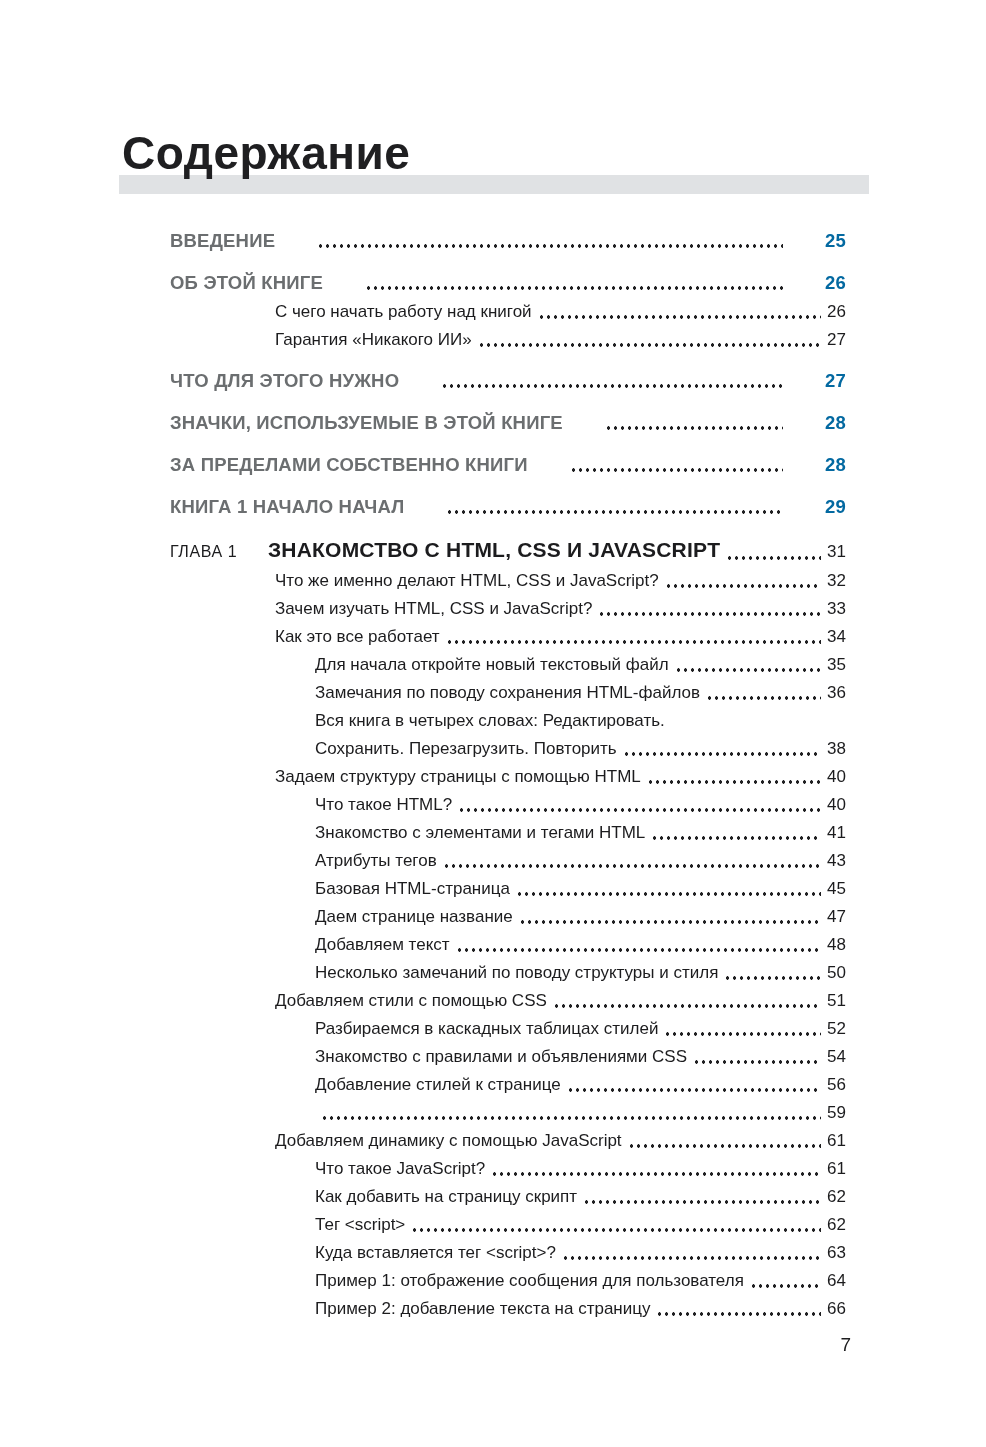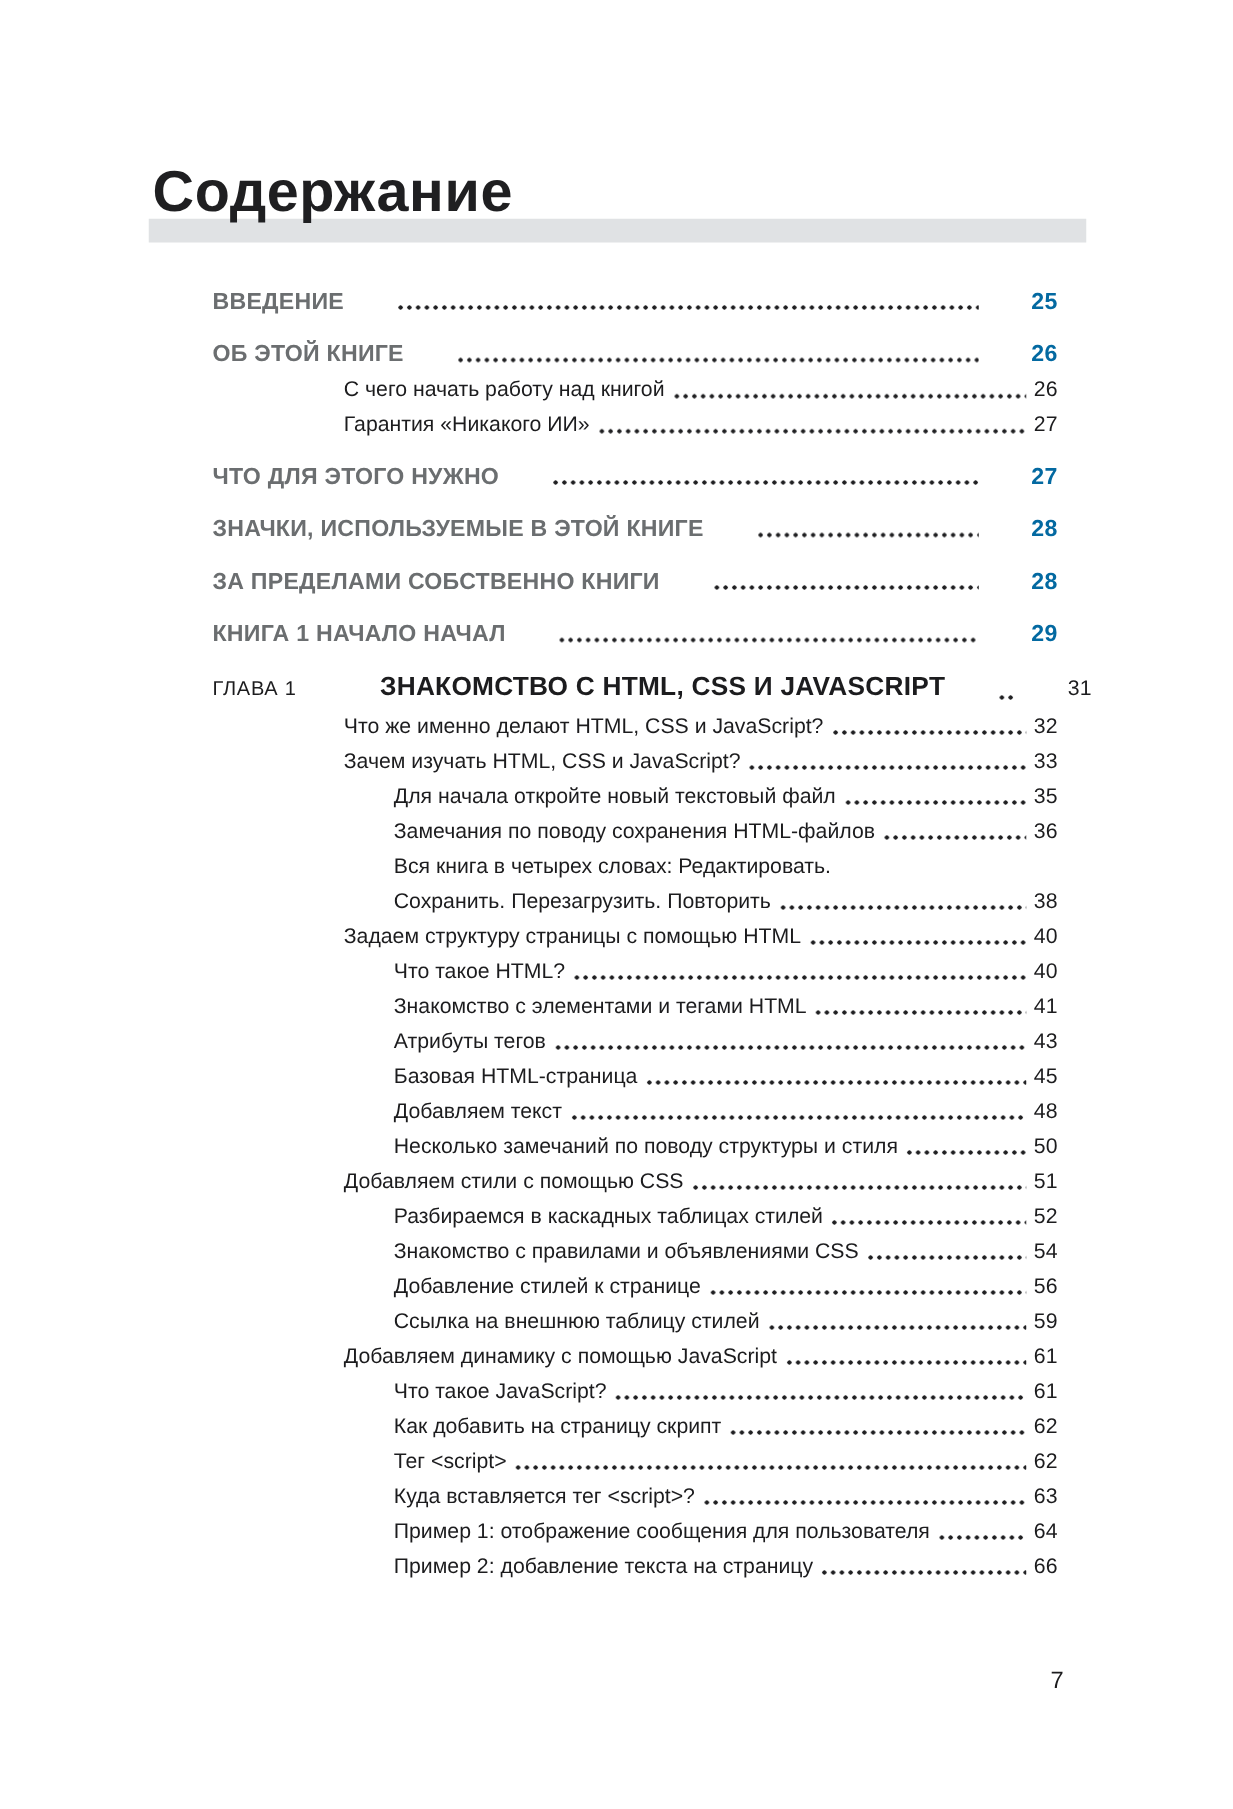--- a/index.html
+++ b/index.html
@@ -70,21 +70,20 @@
     gap:36px;
   }
   .row.part .t  { color:#6b6e70; }
   .row.part .pg { color:#0369a1; }
   .row.part .dots { margin-bottom:8px; }
 
   
   .row.chapter {
     line-height:30px;
     margin-top:13px;
-    gap:36px;
   }
   .chap-label { display:none; }
   .row.chapter .chap-label {
     display:inline-block;
     flex:0 0 98px;
     width:98px;
     font-size:16px;
     font-weight:400;
     letter-spacing:0.6px;
     color:#1c1c1e;
@@ -178,20 +177,26 @@
     <span class="t">Что же именно делают HTML, CSS и JavaScript?</span>
     <span class="dots"></span>
     <span class="pg">32</span>
   </div>
     <div class="row l1">
 
     <span class="t">Зачем изучать HTML, CSS и JavaScript?</span>
     <span class="dots"></span>
     <span class="pg">33</span>
   </div>
+    <div class="row l1">
+
+    <span class="t">Как это все работает</span>
+    <span class="dots"></span>
+    <span class="pg">34</span>
+  </div>
     <div class="row l2">
 
     <span class="t">Для начала откройте новый текстовый файл</span>
     <span class="dots"></span>
     <span class="pg">35</span>
   </div>
     <div class="row l2">
 
     <span class="t">Замечания по поводу сохранения HTML-файлов</span>
     <span class="dots"></span>
@@ -233,20 +238,26 @@
     <span class="pg">43</span>
   </div>
     <div class="row l2">
 
     <span class="t">Базовая HTML-страница</span>
     <span class="dots"></span>
     <span class="pg">45</span>
   </div>
     <div class="row l2">
 
+    <span class="t">Даем странице название</span>
+    <span class="dots"></span>
+    <span class="pg">47</span>
+  </div>
+    <div class="row l2">
+
     <span class="t">Добавляем текст</span>
     <span class="dots"></span>
     <span class="pg">48</span>
   </div>
     <div class="row l2">
 
     <span class="t">Несколько замечаний по поводу структуры и стиля</span>
     <span class="dots"></span>
     <span class="pg">50</span>
   </div>
@@ -269,21 +280,20 @@
     <span class="pg">54</span>
   </div>
     <div class="row l2">
 
     <span class="t">Добавление стилей к странице</span>
     <span class="dots"></span>
     <span class="pg">56</span>
   </div>
     <div class="row l2">
 
-    <span class="t">Ссылка на внешнюю таблицу стилей</span>
     <span class="dots"></span>
     <span class="pg">59</span>
   </div>
     <div class="row l1">
 
     <span class="t">Добавляем динамику с помощью JavaScript</span>
     <span class="dots"></span>
     <span class="pg">61</span>
   </div>
     <div class="row l2">

